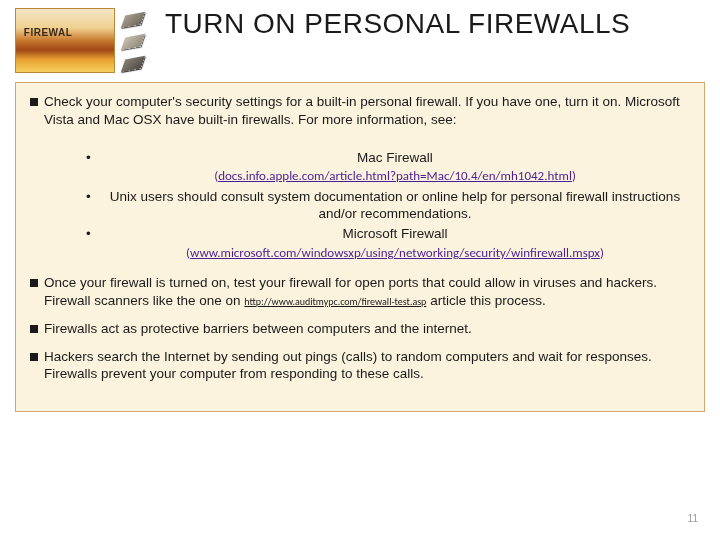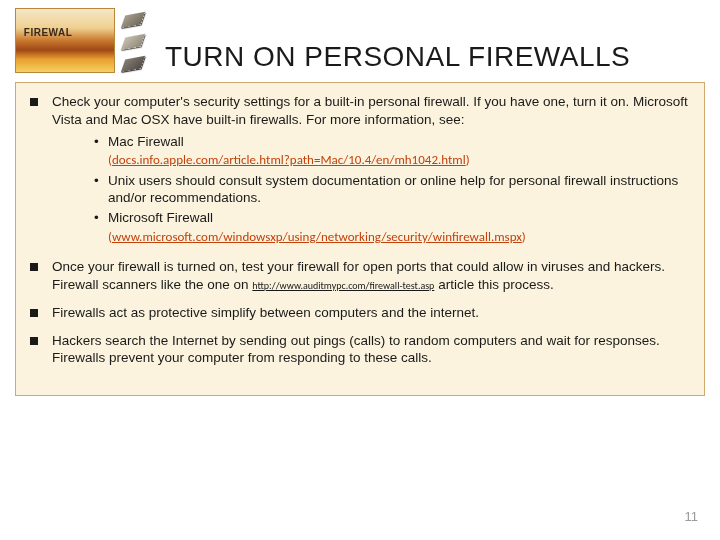--- a/index.html
+++ b/index.html
@@ -6,21 +6,21 @@
   body {
     width: 720px;
     height: 540px;
     background: #fff;
     font-family: Arial, Helvetica, sans-serif;
     position: relative;
     overflow: hidden;
   }
   .header {
     display: flex;
-    align-items: flex-end;
+    align-items: flex-start;
     padding: 8px 15px 5px 15px;
     gap: 10px;
   }
   .imagery {
     display: flex;
     align-items: center;
     gap: 2px;
   }
   .firewall-img {
     width: 100px;
@@ -74,66 +74,67 @@
     margin: 4px 15px 0 15px;
     border: 1px solid #cfa96b;
     background: #fbf3de;
     padding: 10px 14px 12px 14px;
     font-size: 13.5px;
     color: #1a1a1a;
     line-height: 1.32;
   }
   .bullet-l1 {
     display: flex;
-    gap: 14px;
+    gap: 6px;
     margin-bottom: 10px;
   }
   .bullet-l1:last-child { margin-bottom: 16px; }
   .sq {
     flex: 0 0 8px;
     height: 8px;
     background: #1a1a1a;
     margin-top: 5px;
   }
   .l1-body { flex: 1; }
   .sub-list {
-    margin-top: 4px;
+    margin-top: 20px;
     padding-left: 42px;
+    text-align: center;
   }
   .sub-item {
     position: relative;
     padding-left: 14px;
     margin-bottom: 2px;
   }
   .sub-item::before {
     content: "•";
     position: absolute;
     left: 0;
     top: 0;
     color: #1a1a1a;
   }
   .url-line {
     font-family: Calibri, 'Segoe UI', Arial, sans-serif;
     font-size: 13px;
-    color: #c2410c;
+    color: #4c1d95;
     margin-top: 1px;
     margin-bottom: 3px;
   }
   .url-line .paren { text-decoration: none; }
   .underlined { text-decoration: underline; }
   .url-inline {
     font-family: Calibri, 'Segoe UI', Arial, sans-serif;
     font-size: 10px;
     text-decoration: underline;
   }
   .page-num {
     position: absolute;
     right: 22px;
     bottom: 16px;
-    font-size: 13px;
+    font-size: 10px;
     color: #9a9a9a;
   }
 </style>
 </head>
 <body>
 
 <div class="header">
   <div class="imagery">
     <div class="firewall-img"></div>
     <div class="cubes">
@@ -170,21 +171,21 @@
   <div class="bullet-l1">
     <div class="sq"></div>
     <div class="l1-body">
       <span>Once your firewall is turned on, test your firewall for open ports that could allow in viruses and hackers. Firewall scanners like the one on </span><span class="url-inline">http://www.auditmypc.com/firewall-test.asp</span><span> article this process.</span>
     </div>
   </div>
 
   <div class="bullet-l1">
     <div class="sq"></div>
     <div class="l1-body">
-      <span>Firewalls act as protective simplify between computers and the internet.</span>
+      <span>Firewalls act as protective barriers between computers and the internet.</span>
     </div>
   </div>
 
   <div class="bullet-l1">
     <div class="sq"></div>
     <div class="l1-body">
       <span>Hackers search the Internet by sending out pings (calls) to random computers and wait for responses. Firewalls prevent your computer from responding to these calls.</span>
     </div>
   </div>
 

